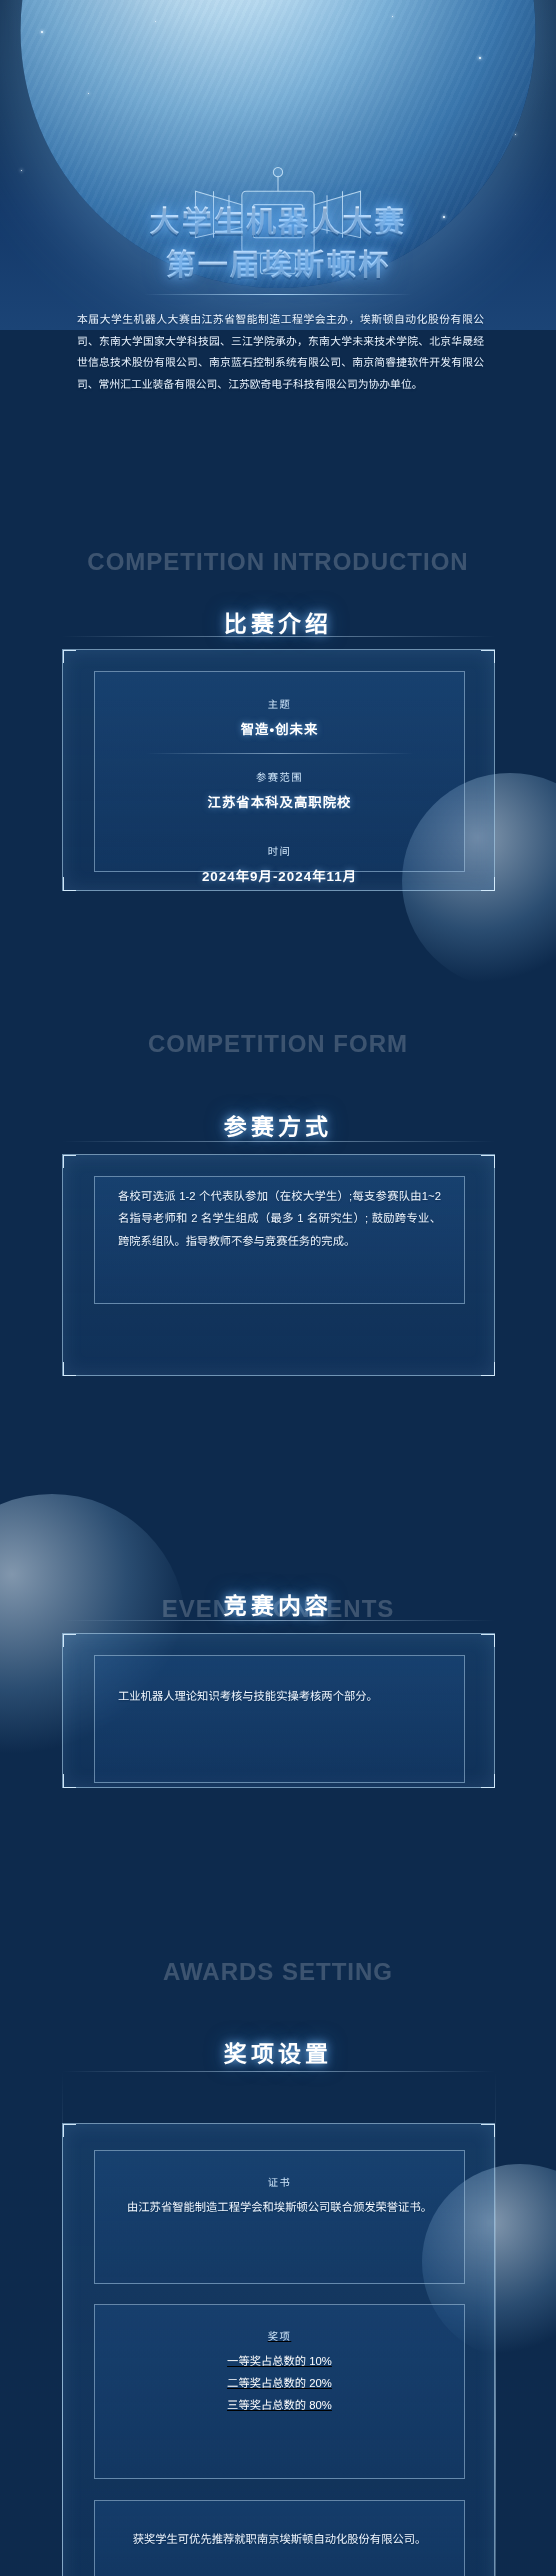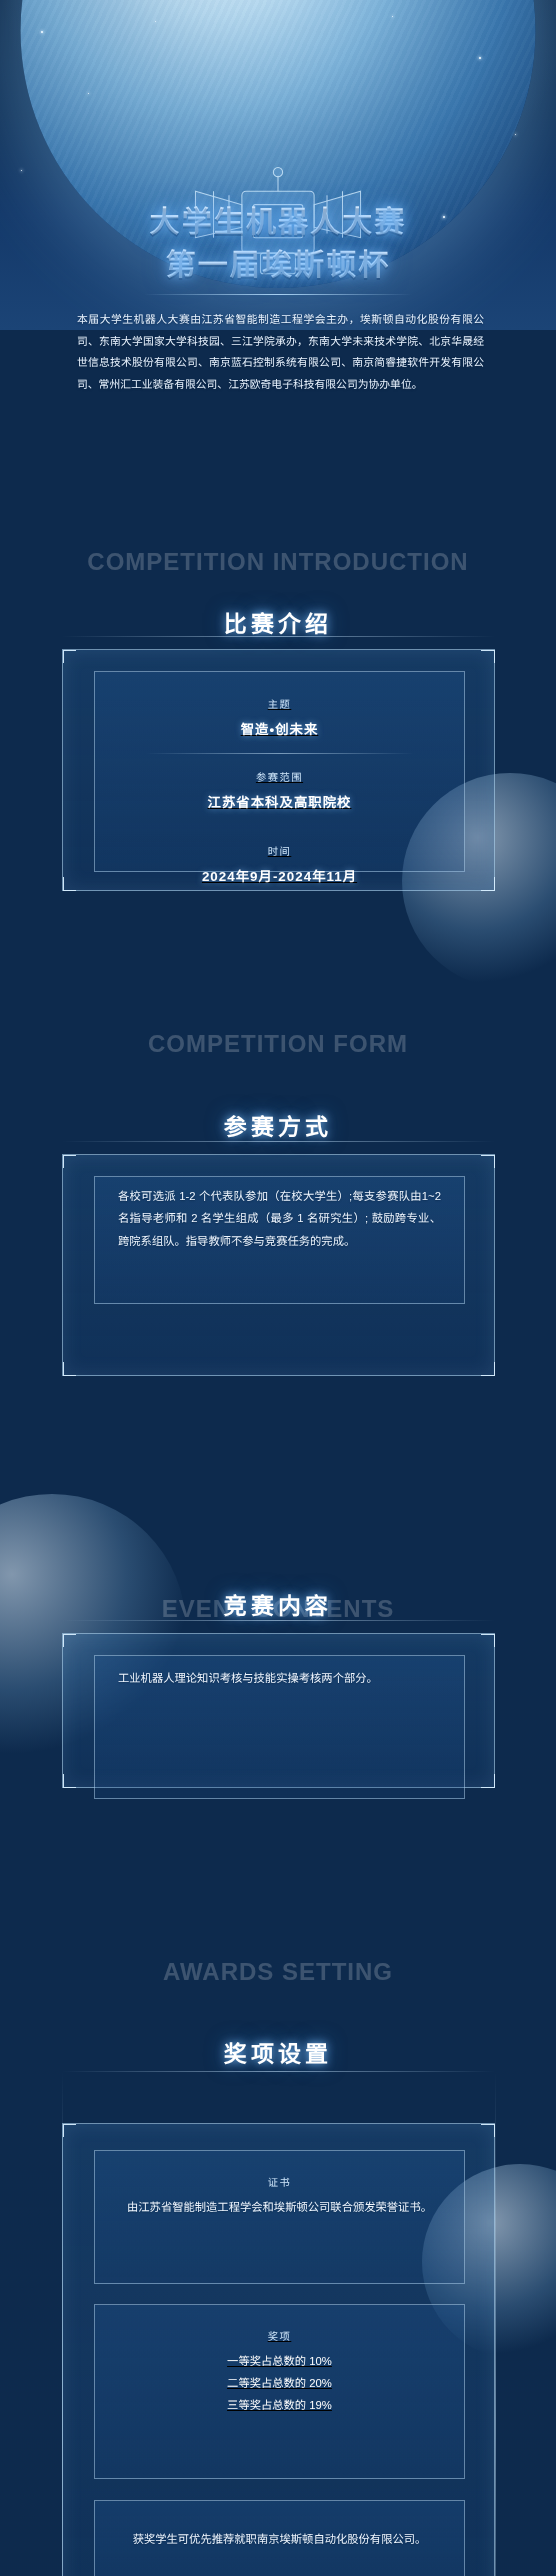--- a/index.html
+++ b/index.html
@@ -219,21 +219,21 @@
     <div class="sec-title" style="top:574px;">比赛介绍</div>
 
     <div class="tech-line" style="left:62px; top:636px; width:433px;"></div>
 
     <div class="panel" style="top:649px; height:242px;">
       <span class="corner c-tl"></span>
       <span class="corner c-tr"></span>
       <span class="corner c-bl"></span>
       <span class="corner c-br"></span>
 
-      <div class="inner-panel" style="top:20.6px; height:201px; padding:24px 13px;text-decoration:underline;">
+      <div class="inner-panel" style="top:20.6px; height:201px; padding:24px 13px;">
         <div class="kv">
           <div class="k">主题</div>
           <div class="v">智造•创未来</div>
         </div>
         <div class="divider"></div>
         <div class="kv">
           <div class="k">参赛范围</div>
           <div class="v">江苏省本科及高职院校</div>
         </div>
         <div class="divider"></div>
@@ -268,21 +268,21 @@
     <div class="sec-title" style="top:1556px;">竞赛内容</div>
 
     <div class="tech-line" style="left:62px; top:1620px; width:433px;"></div>
 
     <div class="panel" style="top:1633px; height:155px;">
       <span class="corner c-tl"></span>
       <span class="corner c-tr"></span>
       <span class="corner c-bl"></span>
       <span class="corner c-br"></span>
 
-      <div class="inner-panel" style="top:20.6px; height:144px; padding:11px 23px;">
+      <div class="inner-panel" style="top:20.6px; height:128px; padding:29px 23px;">
         <div class="body-text">工业机器人理论知识考核与技能实操考核两个部分。</div>
       </div>
     </div>
   </div>
 
   <div class="section">
     <div class="ghost" style="top:1958px;">AWARDS SETTING</div>
     <div class="sec-title" style="top:2004px;">奖项设置</div>
 
     <div class="tech-line" style="left:62px; top:2071px; width:433px;"></div>
@@ -299,21 +299,21 @@
           <div class="body-text" style="text-align:center;">由江苏省智能制造工程学会和埃斯顿公司联合颁发荣誉证书。</div>
         </div>
       </div>
 
       <div class="inner-panel" style="top:180px; height:175px; padding:23px 23px;text-decoration:underline;">
         <div class="kv">
           <div class="k">奖项</div>
         </div>
         <div class="award-line">一等奖占总数的 10%</div>
         <div class="award-line">二等奖占总数的 20%</div>
-        <div class="award-line">三等奖占总数的 19%</div>
+        <div class="award-line">三等奖占总数的 80%</div>
       </div>
 
       <div class="inner-panel" style="top:376px; height:103px; padding:27px 23px;">
         <div class="body-text" style="text-align:center;">获奖学生可优先推荐就职南京埃斯顿自动化股份有限公司。</div>
       </div>
     </div>
   </div>
 
 </div>
 

